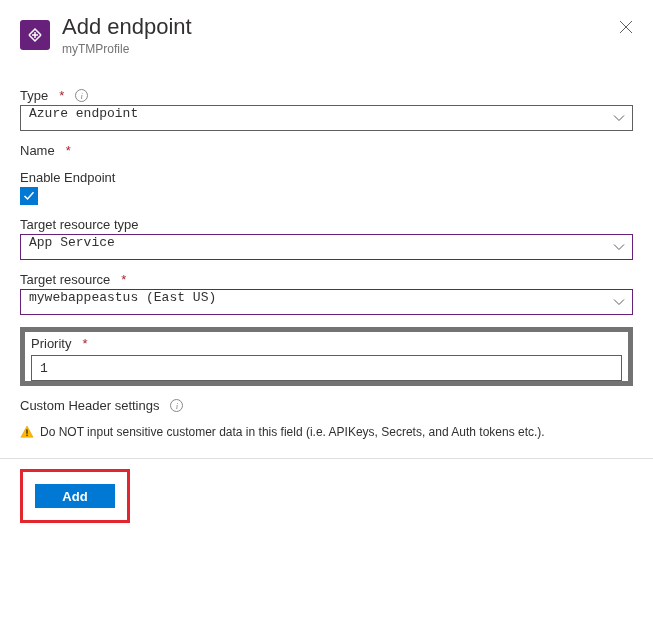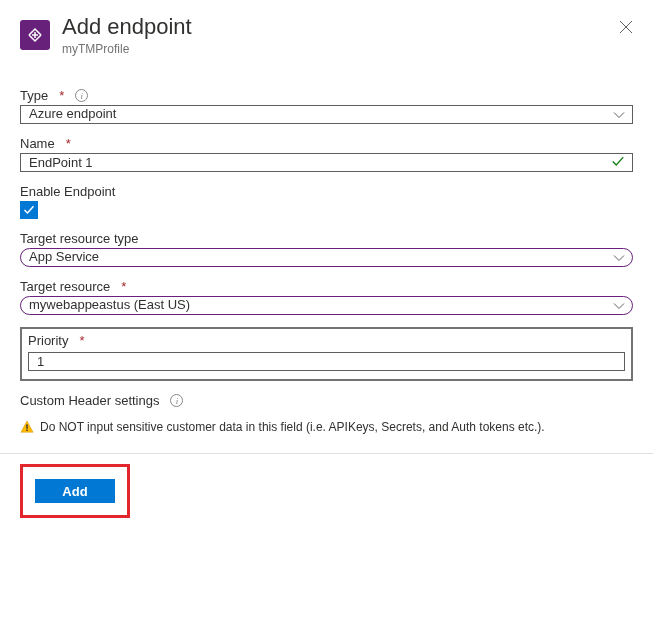--- a/index.html
+++ b/index.html
@@ -69,44 +69,44 @@
     font-size:9px; color:#8a8886;
     font-style: italic;
     font-family: Georgia, serif;
   }
   .input-row {
     position: relative;
     width: 100%;
   }
   .select, .text-input {
     width: 100%;
-    height: 19px;
+    height: 26px;
     border: 1px solid #605e5c;
     background: #fff;
     font-size: 13px;
     padding: 0 28px 0 8px;
     color: #323130;
-    font-family: Liberation Sans, sans-serif;
+    font-family: Liberation Mono, monospace;
   }
   .text-input::placeholder { color:#9b9896; font-style: italic; }
   .chevron {
     position:absolute;
     right:8px; top:50%;
     transform: translateY(-50%);
     pointer-events:none;
     color:#605e5c;
   }
   .validate-ok {
     position:absolute;
     right:8px; top:50%;
     transform: translateY(-50%);
     color:#107c10;
     pointer-events:none;
   }
-  .purple-border { border-color: #68217a; border-radius: 10px; }
+  .purple-border { border-color: #68217a; }
   .checked-box {
     width:18px; height:18px;
     background:#0078d4;
     display:flex; align-items:center; justify-content:center;
     color:#fff;
     cursor:pointer;
   }
   .warning-row {
     display:flex;
     align-items:flex-start;
@@ -130,22 +130,22 @@
     background: #0078d4;
     color: #fff;
     border: none;
     font-size: 13px;
     font-weight: 600;
     height: 24px;
     width: 80px;
     cursor: pointer;
   }
   .highlight-box {
-    border: 2px solid #737373;
-    padding: 4px 6px 8px 6px;
+    border: 5px solid #737373;
+    padding: 4px 6px 0 6px;
     margin-bottom: 12px;
   }
   .highlight-box .label { margin-bottom: 4px; }
 </style>
 </head>
 <body>
 
 <div class="pane">
 
   <div class="header">
@@ -186,28 +186,20 @@
             </svg>
         </span>
       </div>
     </div>
 
     
     <div class="field">
       <div class="label">
         <span>Name</span>
         <span class="req">*</span>
-      </div>
-      <div class="input-row">
-        <input class="text-input" value="EndPoint 1" style="">
-        <span class="validate-ok">
-          <svg width="14" height="14" viewBox="0 0 16 16" fill="none" stroke="#107c10" stroke-width="1.5">
-              <path d="M2 8 L6 12 L14 3"></path>
-            </svg>
-        </span>
       </div>
     </div>
 
     
     <div class="field">
       <div class="label">
         <span>Enable Endpoint</span>
       </div>
       <div class="checked-box">
         <svg width="12" height="12" viewBox="0 0 16 16" fill="none" stroke="#fff" stroke-width="2">

